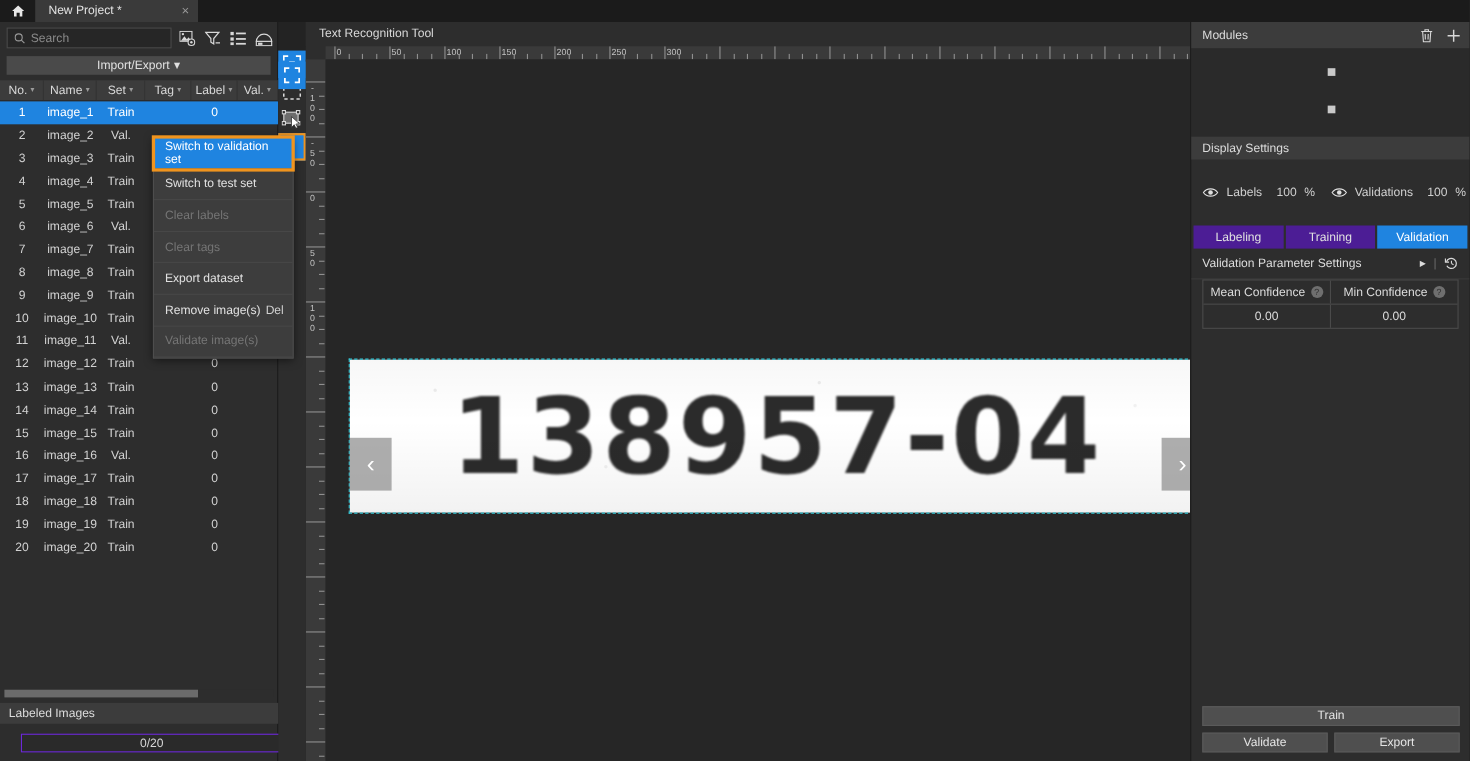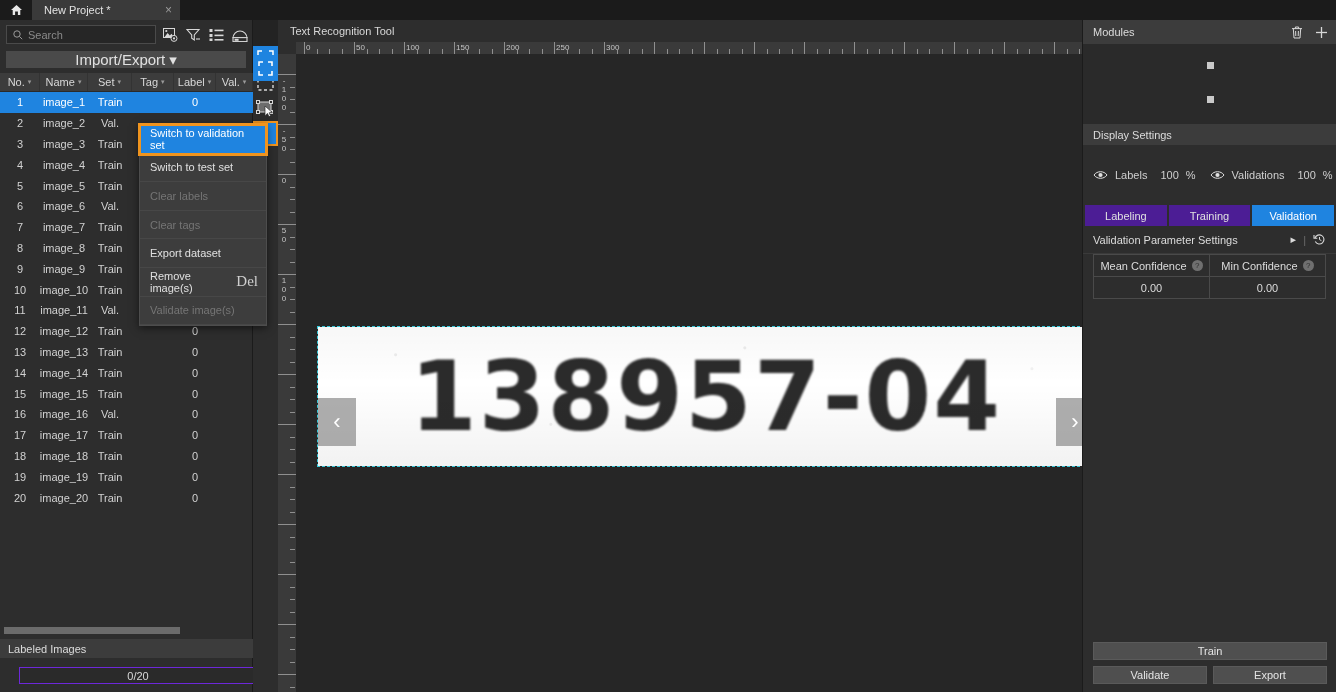--- a/index.html
+++ b/index.html
@@ -40,22 +40,22 @@
   }
   .search-box {
     flex:1; height:19px; background:#262626; border:1px solid #4a4a4a;
     display:flex; align-items:center; gap:5px; padding:0 6px; color:#8d8d8d;
   }
   .search-ph { font-size:11px; color:#8a8a8a; }
   .icon-btn { width:17px; height:17px; display:flex; align-items:center; justify-content:center; }
 
   .import-export {
     margin:5px 6px 0 6px; height:17px; background:#4a4a4a;
-    display:flex; justify-content:center;
-    font-size:15px; color:#e0e0e0; gap:4px;
+    display:flex; align-items:center; justify-content:center;
+    font-size:11px; color:#e0e0e0; gap:4px;
   }
 
   
   .tbl { margin-top:5px; width:253px; }
   .tbl-head { display:flex; height:19px; background:#3c3c3c; border-bottom:1px solid #2a2a2a;}
   .th {
     display:flex; align-items:center; justify-content:center; gap:3px;
     font-size:11px; color:#d8d8d8; border-right:1px solid #333;
   }
   .th .caret { font-size:7px; color:#9b9b9b; }
@@ -92,21 +92,21 @@
   .ctx-item {
     height:28.6px; display:flex; align-items:center; justify-content:space-between;
     padding:0 8px 0 10px; font-size:11px; color:#e0e0e0;
     border-bottom:1px solid #474747;
   }
   .ctx-item.disabled { color:#757575; }
   .ctx-item.hl {
     background:#1f84e0; color:#fff; outline:3px solid #f0941e; outline-offset:-1px;
     position:relative; z-index:3;
   }
-  .ctx-accel { color:#cfcfcf; font-size:15px;font-family:Liberation Serif, serif; }
+  .ctx-accel { color:#cfcfcf; font-size:11px; }
 
   
   .toolstrip {
     position:absolute; left:253px; top:46px; width:25px; height:646px;
     background:#2d2d2d;
   }
   .tool {
     width:25px; height:25px; display:flex; align-items:center; justify-content:center;
   }
   .tool.active { background:#1f84e0; }

